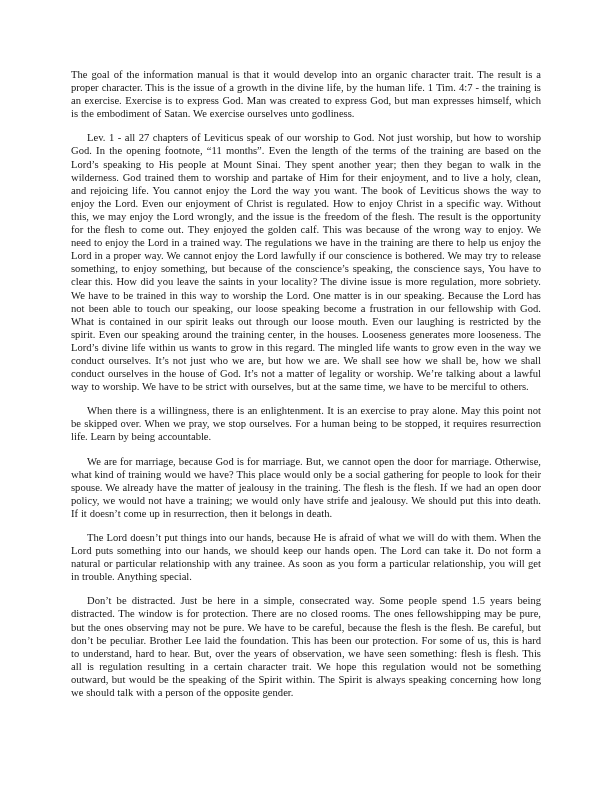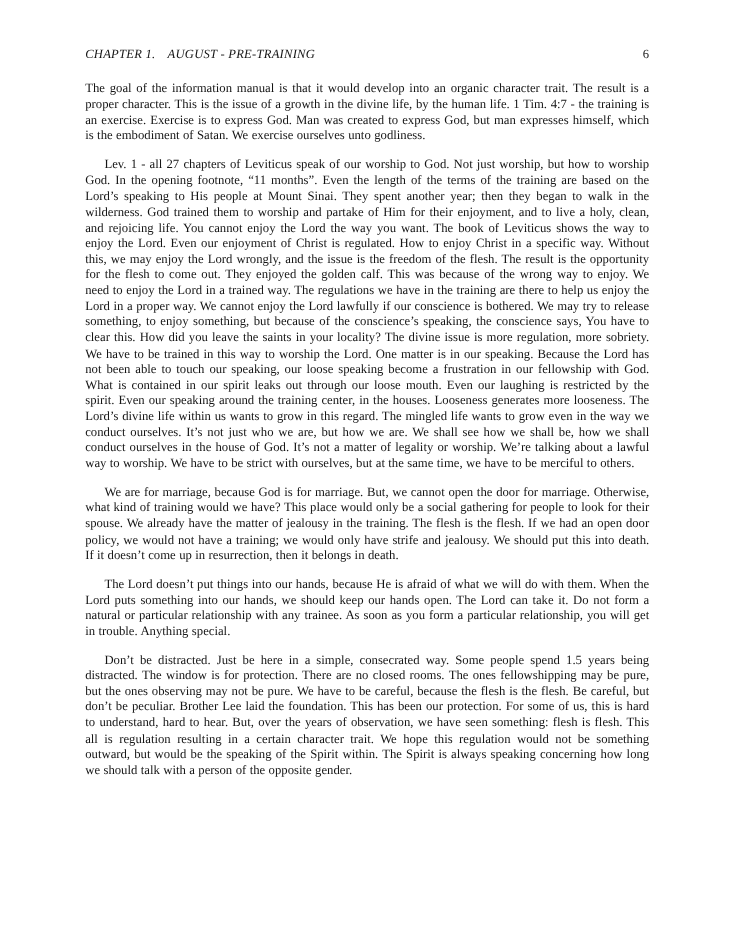--- a/index.html
+++ b/index.html
@@ -53,28 +53,23 @@
   }
   .text-block p.indent {
     text-indent: 16px;
   }
 </style>
 </head>
 <body>
 
 <div class="page">
 
-  <div class="running-header">
-    <div class="head-left">
-      <span class="head-chapter">CHAPTER 1.</span><span>AUGUST - PRE-TRAINING</span>
-    </div>
-    <div class="page-number">6</div>
-  </div>
 
   <div class="text-block">
     <p>The goal of the information manual is that it would develop into an organic character trait. The result is a proper character. This is the issue of a growth in the divine life, by the human life. 1 Tim. 4:7 - the training is an exercise. Exercise is to express God. Man was created to express God, but man expresses himself, which is the embodiment of Satan. We exercise ourselves unto godliness.</p>
     <p class="indent">Lev. 1 - all 27 chapters of Leviticus speak of our worship to God. Not just worship, but how to worship God. In the opening footnote, “11 months”. Even the length of the terms of the training are based on the Lord’s speaking to His people at Mount Sinai. They spent another year; then they began to walk in the wilderness. God trained them to worship and partake of Him for their enjoyment, and to live a holy, clean, and rejoicing life. You cannot enjoy the Lord the way you want. The book of Leviticus shows the way to enjoy the Lord. Even our enjoyment of Christ is regulated. How to enjoy Christ in a specific way. Without this, we may enjoy the Lord wrongly, and the issue is the freedom of the flesh. The result is the opportunity for the flesh to come out. They enjoyed the golden calf. This was because of the wrong way to enjoy. We need to enjoy the Lord in a trained way. The regulations we have in the training are there to help us enjoy the Lord in a proper way. We cannot enjoy the Lord lawfully if our conscience is bothered. We may try to release something, to enjoy something, but because of the conscience’s speaking, the conscience says, You have to clear this. How did you leave the saints in your locality? The divine issue is more regulation, more sobriety. We have to be trained in this way to worship the Lord. One matter is in our speaking. Because the Lord has not been able to touch our speaking, our loose speaking become a frustration in our fellowship with God. What is contained in our spirit leaks out through our loose mouth. Even our laughing is restricted by the spirit. Even our speaking around the training center, in the houses. Looseness generates more looseness. The Lord’s divine life within us wants to grow in this regard. The mingled life wants to grow even in the way we conduct ourselves. It’s not just who we are, but how we are. We shall see how we shall be, how we shall conduct ourselves in the house of God. It’s not a matter of legality or worship. We’re talking about a lawful way to worship. We have to be strict with ourselves, but at the same time, we have to be merciful to others.</p>
+    <p class="indent">When there is a willingness, there is an enlightenment. It is an exercise to pray alone. May this point not be skipped over. When we pray, we stop ourselves. For a human being to be stopped, it requires resurrection life. Learn by being accountable.</p>
     <p class="indent">We are for marriage, because God is for marriage. But, we cannot open the door for marriage. Otherwise, what kind of training would we have? This place would only be a social gathering for people to look for their spouse. We already have the matter of jealousy in the training. The flesh is the flesh. If we had an open door policy, we would not have a training; we would only have strife and jealousy. We should put this into death. If it doesn’t come up in resurrection, then it belongs in death.</p>
     <p class="indent">The Lord doesn’t put things into our hands, because He is afraid of what we will do with them. When the Lord puts something into our hands, we should keep our hands open. The Lord can take it. Do not form a natural or particular relationship with any trainee. As soon as you form a particular relationship, you will get in trouble. Anything special.</p>
     <p class="indent">Don’t be distracted. Just be here in a simple, consecrated way. Some people spend 1.5 years being distracted. The window is for protection. There are no closed rooms. The ones fellowshipping may be pure, but the ones observing may not be pure. We have to be careful, because the flesh is the flesh. Be careful, but don’t be peculiar. Brother Lee laid the foundation. This has been our protection. For some of us, this is hard to understand, hard to hear. But, over the years of observation, we have seen something: flesh is flesh. This all is regulation resulting in a certain character trait. We hope this regulation would not be something outward, but would be the speaking of the Spirit within. The Spirit is always speaking concerning how long we should talk with a person of the opposite gender.</p>
   </div>
 
 </div>
 
 </body></html>

